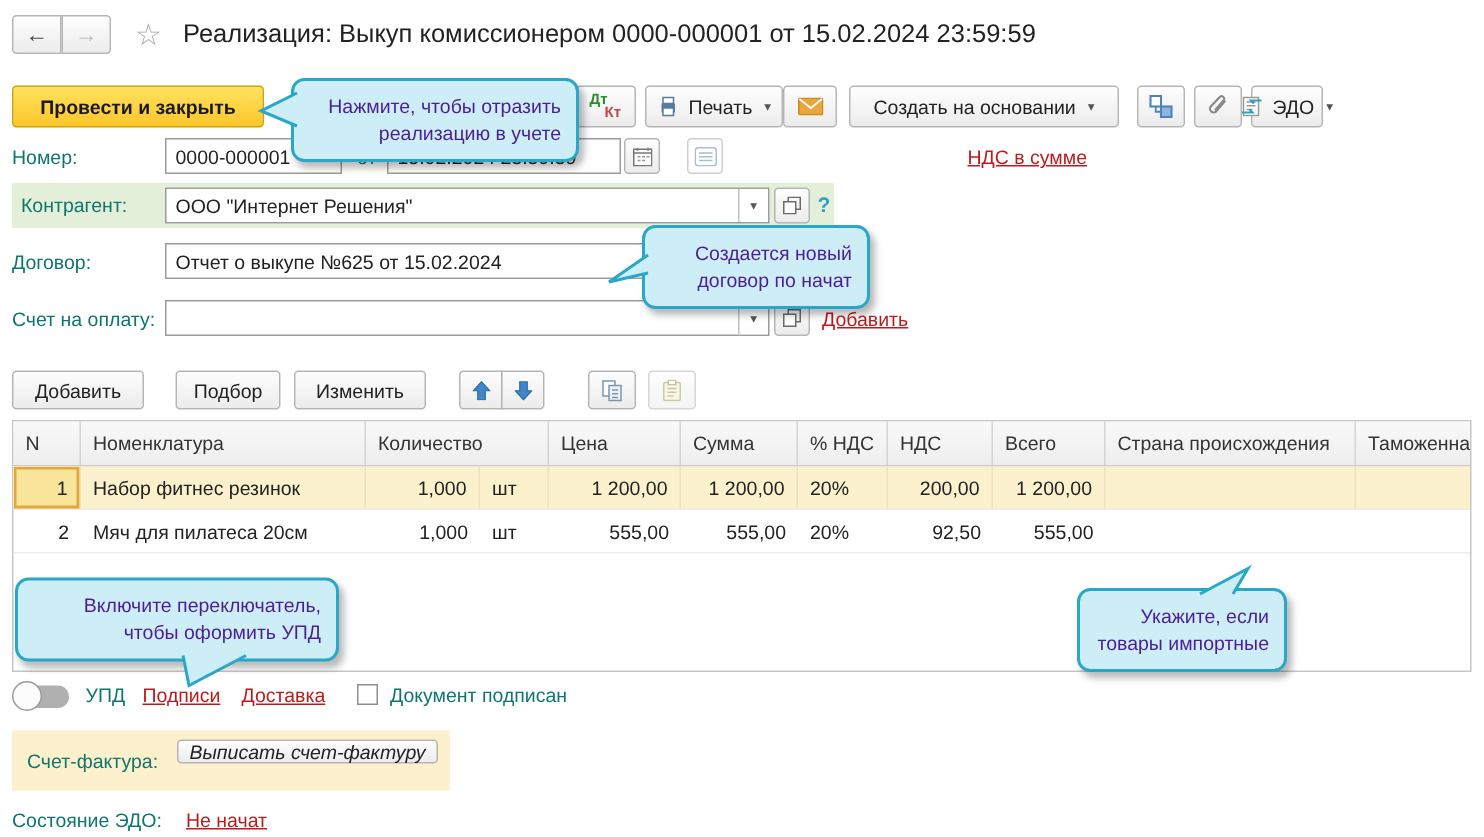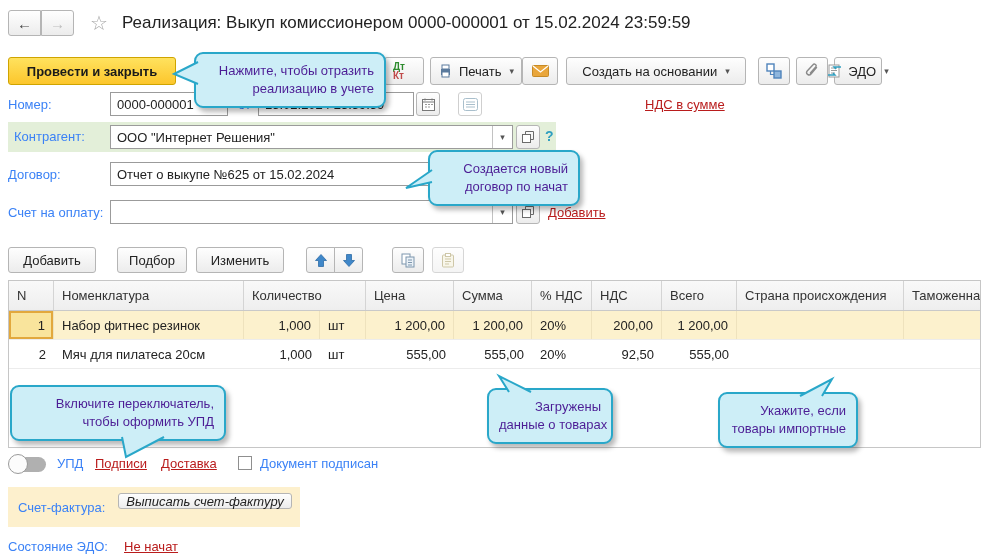--- a/index.html
+++ b/index.html
@@ -1,18 +1,18 @@
 <!DOCTYPE html>
 <html><head>
 <meta charset="utf-8">
 <style>
   * { margin:0; padding:0; box-sizing:border-box; }
   html,body { width:989px; height:558px; background:#fff; font-family:"Liberation Sans",sans-serif; font-size:13px; color:#222; overflow:hidden; }
   #app { position:relative; width:989px; height:558px; background:#fff; }
-  .lbl { position:absolute; font-size:13px; color:#3b82f6; white-space:nowrap; }
+  .lbl { position:absolute; font-size:13px; color:#0f766e; white-space:nowrap; }
   .link { position:absolute; font-size:13px; color:#b91c1c; text-decoration:underline; white-space:nowrap; cursor:pointer; }
 
   
   .btn { position:absolute; height:28px; background:linear-gradient(#fefefe,#ececec); border:1px solid #b5b5b5; border-radius:3px;
          display:flex; align-items:center; justify-content:center; gap:6px; padding:0 10px; font-size:13px; color:#222; cursor:pointer; white-space:nowrap; }
   .btn .caret { font-size:9px; color:#555; margin-left:2px; }
   .btn-yellow { background:linear-gradient(#ffe25e,#fcc62c); border-color:#cfa400; font-weight:bold; color:#1a1a1a; }
   .btn-sm { height:26px; }
   .iconbtn { padding:0; }
 
@@ -31,21 +31,21 @@
   .sq-btn { position:absolute; width:24px; height:24px; background:linear-gradient(#fefefe,#ececec); border:1px solid #b5b5b5;
             border-radius:3px; display:flex; align-items:center; justify-content:center; cursor:pointer; }
   .help-q { position:absolute; color:#2f9fc0; font-weight:bold; font-size:14px; cursor:pointer; }
 
   .band-green { position:absolute; left:8px; top:122px; width:548px; height:30px; background:#e3efd9; }
   .band-cream { position:absolute; left:8px; top:487px; width:292px; height:40px; background:#fdf0cd; }
 
   
   .dtkt { display:flex; flex-direction:column; line-height:9px; font-size:10px; font-weight:bold; }
   .dtkt .dt { color:#2e8b2e; margin-right:10px; }
-  .dtkt .kt { color:#c04a4a; }
+  .dtkt .kt { color:#c04a4a; margin-left:10px; }
 
   
   .tbl { position:absolute; left:8px; top:280px; width:973px; height:168px; border:1px solid #c6c6c6; background:#fff; }
   .gridrow { display:grid; grid-template-columns:45px 190px 76px 46px 88px 78px 60px 70px 75px 167px 1fr; }
   .thead { height:30px; background:linear-gradient(#f9f9f9,#eeeeee); border-bottom:1px solid #c9c9c9; }
   .th { display:flex; align-items:center; padding:0 8px; border-right:1px solid #d4d4d4; color:#333; overflow:hidden; white-space:nowrap; cursor:pointer; }
   .th:last-child { border-right:none; }
   .th.span2 { grid-column:span 2; }
   .tr { height:29px; border-bottom:1px solid #ececec; cursor:pointer; }
   .td { display:flex; align-items:center; padding:0 8px; overflow:hidden; white-space:nowrap; color:#222; }
@@ -339,27 +339,20 @@
   </div>
 
   <div class="tip" style="left:10px; top:385px; width:216px;">
     <svg class="ptr" style="left:108px; bottom:-20px;" width="46" height="22" viewBox="0 0 46 22">
         <path d="M2 0 L6 20 L44 0" fill="#cdeef7" stroke="#29a7c9" stroke-width="2"></path>
       </svg>
     <span>Включите переключатель,</span>
     <span>чтобы оформить УПД</span>
   </div>
 
-  <div class="tip" style="left:487px; top:388px; width:126px;">
-    <svg class="ptr" style="left:8px; top:-16px;" width="36" height="18" viewBox="0 0 36 18">
-        <path d="M34 18 L2 2 L12 18" fill="#cdeef7" stroke="#29a7c9" stroke-width="2"></path>
-      </svg>
-    <span>Загружены</span>
-    <span>данные о товарах</span>
-  </div>
 
   <div class="tip" style="left:718px; top:392px; width:140px;">
     <svg class="ptr" style="right:22px; top:-17px;" width="36" height="19" viewBox="0 0 36 19">
         <path d="M2 19 L34 2 L24 19" fill="#cdeef7" stroke="#29a7c9" stroke-width="2"></path>
       </svg>
     <span>Укажите, если</span>
     <span>товары импортные</span>
   </div>
 
 </div>

